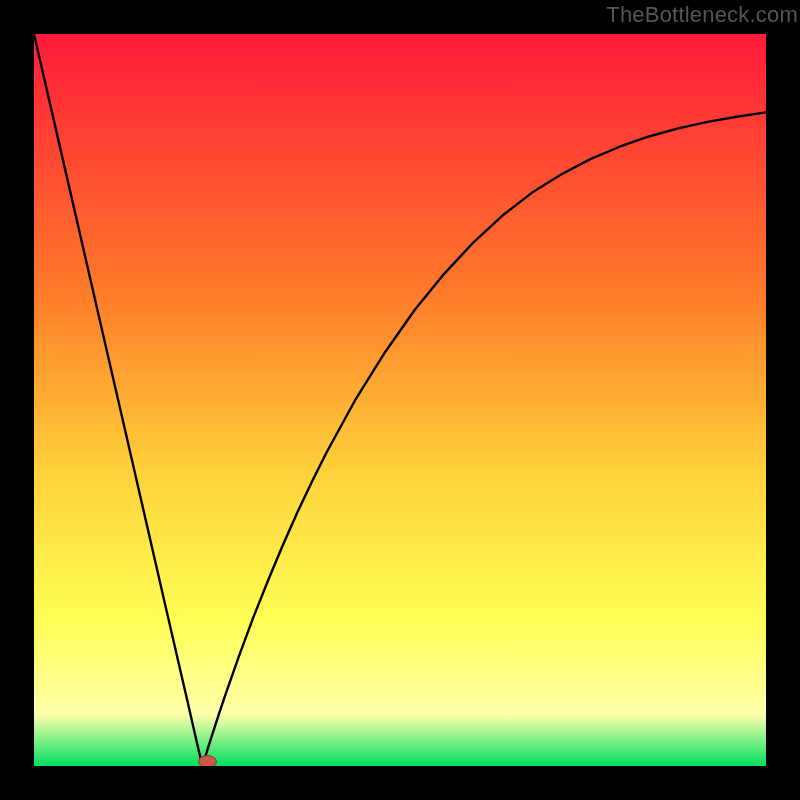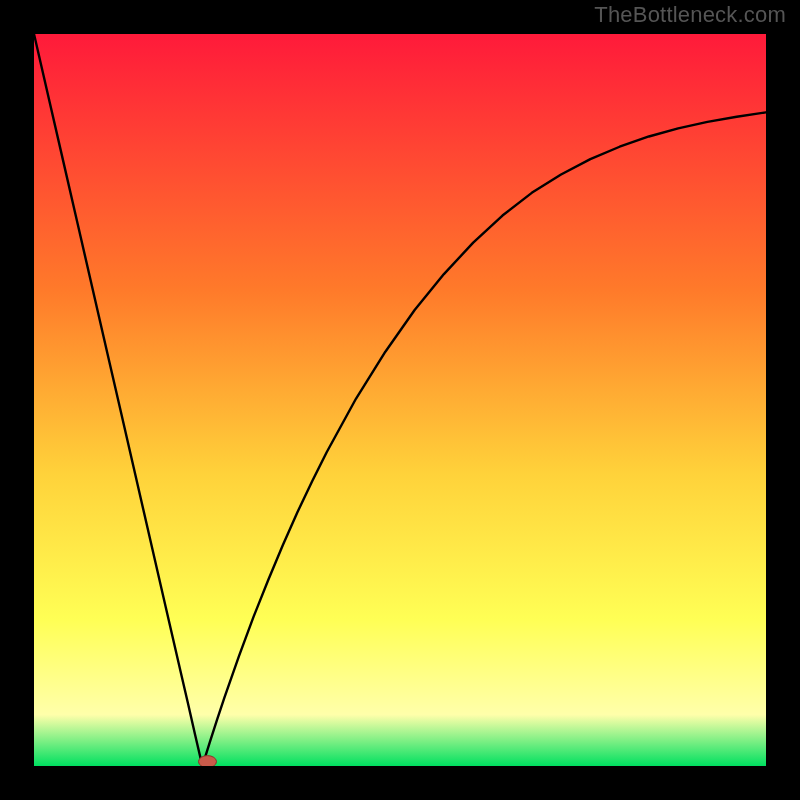--- a/index.html
+++ b/index.html
@@ -13,21 +13,21 @@
   }
   .outer {
     position: relative;
     width: 800px;
     height: 800px;
     background: #000;
   }
   .watermark {
     position: absolute;
     top: 2px;
-    right: 14px;
+    right: 2px;
     color: #555;
     font-size: 22px;
     font-weight: 500;
     letter-spacing: 0.2px;
     z-index: 10;
     text-align: center;
   }
   .plot-frame {
     position: absolute;
     left: 34px;

